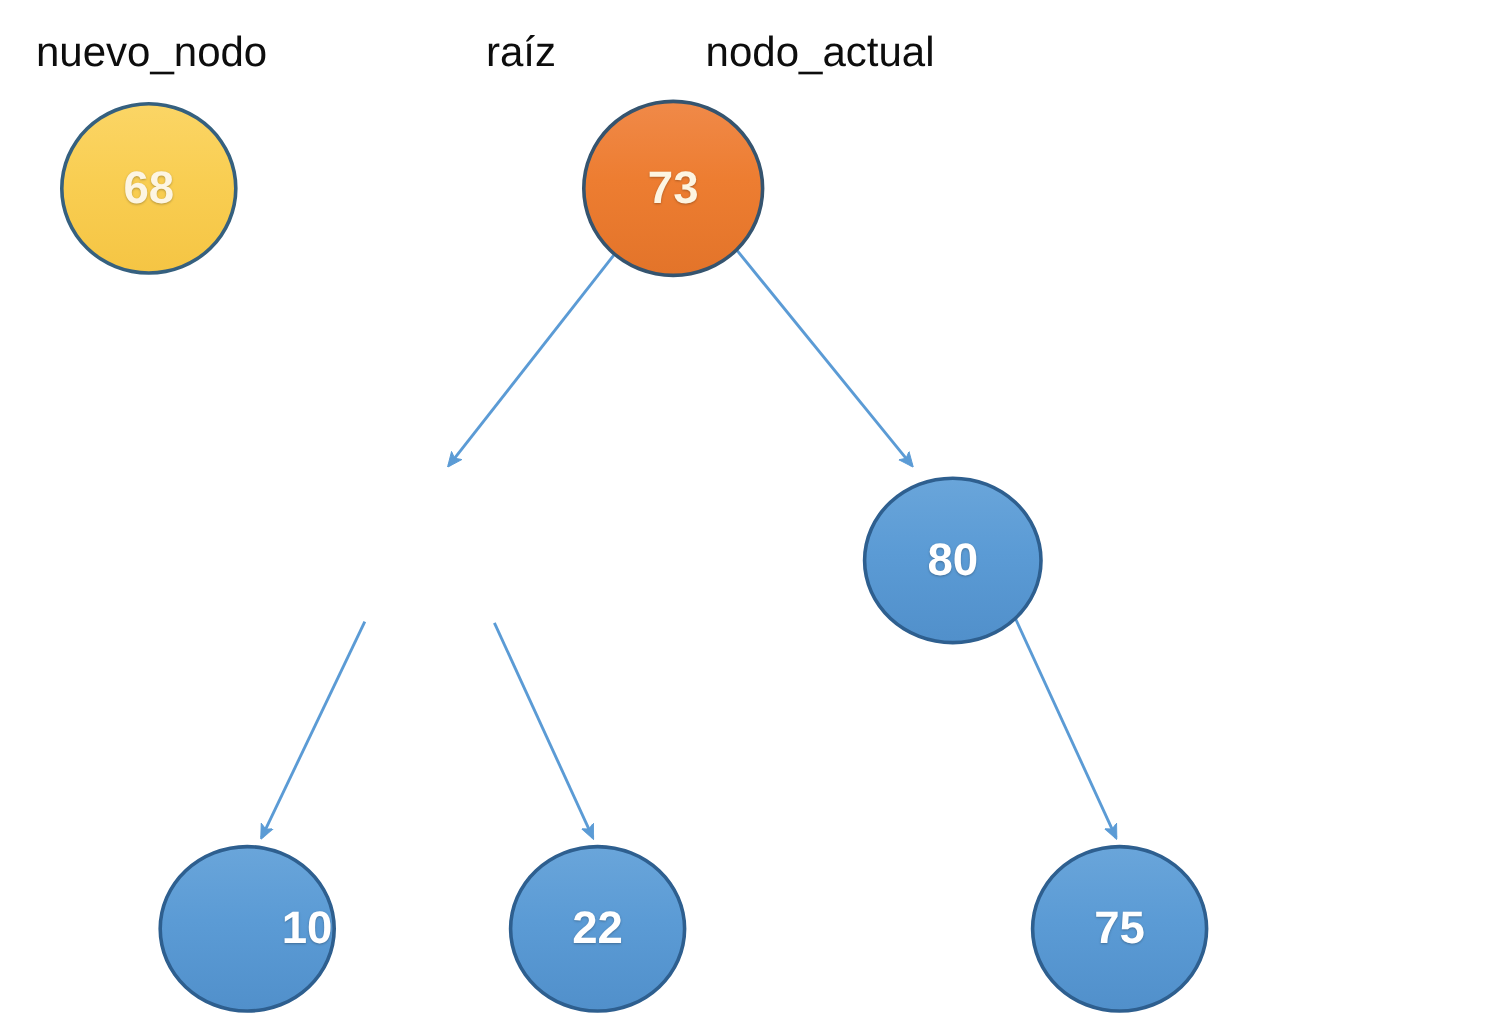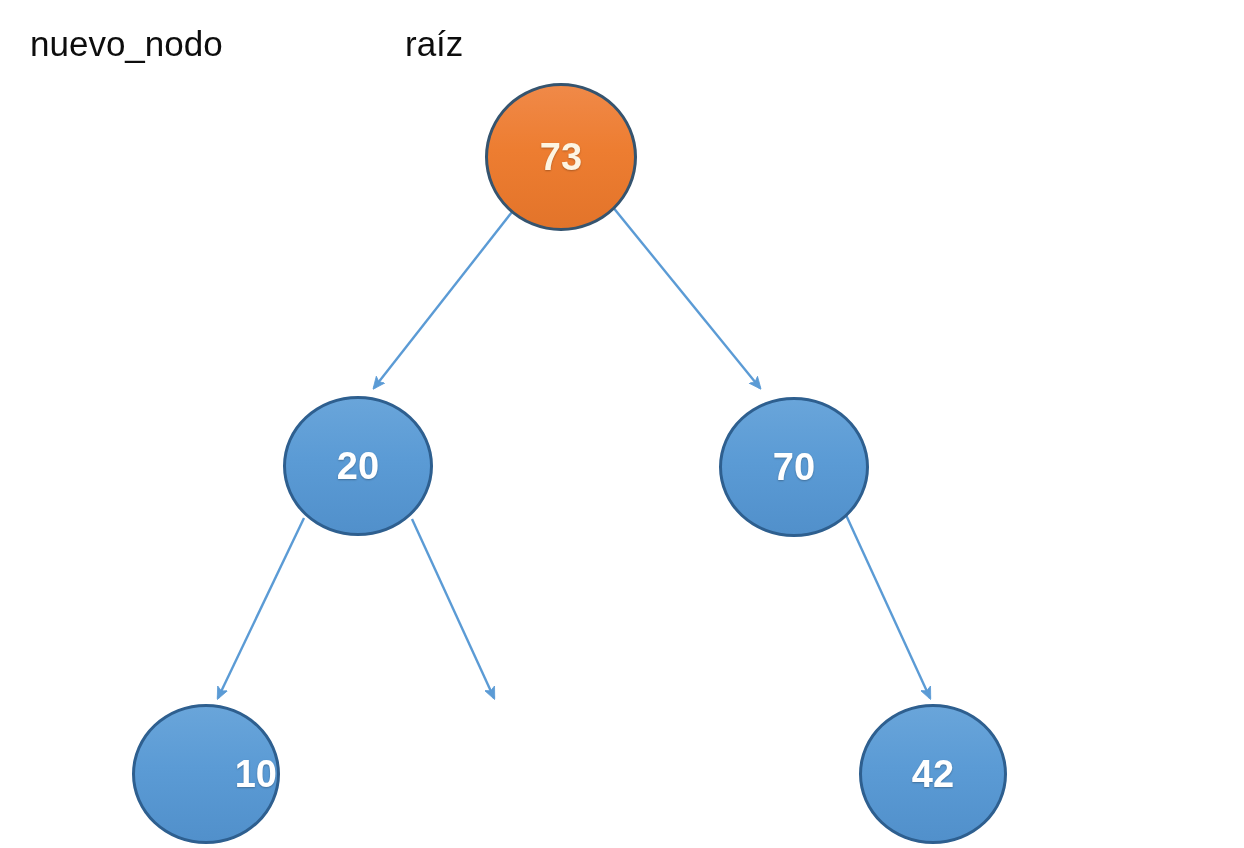--- a/index.html
+++ b/index.html
@@ -94,36 +94,40 @@
 
     <line x1="412" y1="519" x2="494" y2="698" stroke="#5b9bd5" stroke-width="2.4" marker-end="url(#arrow-blue)"></line>
 
     <line x1="846" y1="515" x2="930" y2="698" stroke="#5b9bd5" stroke-width="2.4" marker-end="url(#arrow-blue)"></line>
   </svg>
 
   <div class="var-label" style="left:30px; top:26px;">nuevo_nodo</div>
 
   <div class="var-label" style="left:405px; top:26px;text-align:center;">raíz</div>
 
+  <div class="var-label" style="left:588px; top:26px;">nodo_actual</div>
 
+  <div class="node yellow" style="left:50px; top:85px; width:148px; height:144px;">
+    <span class="node-label">68</span>
+  </div>
 
   <div class="node orange" style="left:485px; top:83px; width:152px; height:148px;">
     <span class="node-label">73</span>
   </div>
 
-  <div class="node blue" style="left:283px; top:396px; width:150px; height:140px;">
-    <span class="node-label">20</span>
-  </div>
 
   <div class="node blue" style="left:719px; top:397px; width:150px; height:140px;">
-    <span class="node-label">70</span>
+    <span class="node-label">80</span>
   </div>
 
   <div class="node blue" style="left:132px; top:704px; width:148px; height:140px;justify-content:flex-end;">
     <span class="node-label">10</span>
   </div>
 
+  <div class="node blue" style="left:424px; top:704px; width:148px; height:140px;">
+    <span class="node-label">22</span>
+  </div>
 
   <div class="node blue" style="left:859px; top:704px; width:148px; height:140px;">
-    <span class="node-label">42</span>
+    <span class="node-label">75</span>
   </div>
 
 </div>
 
 </body></html>

